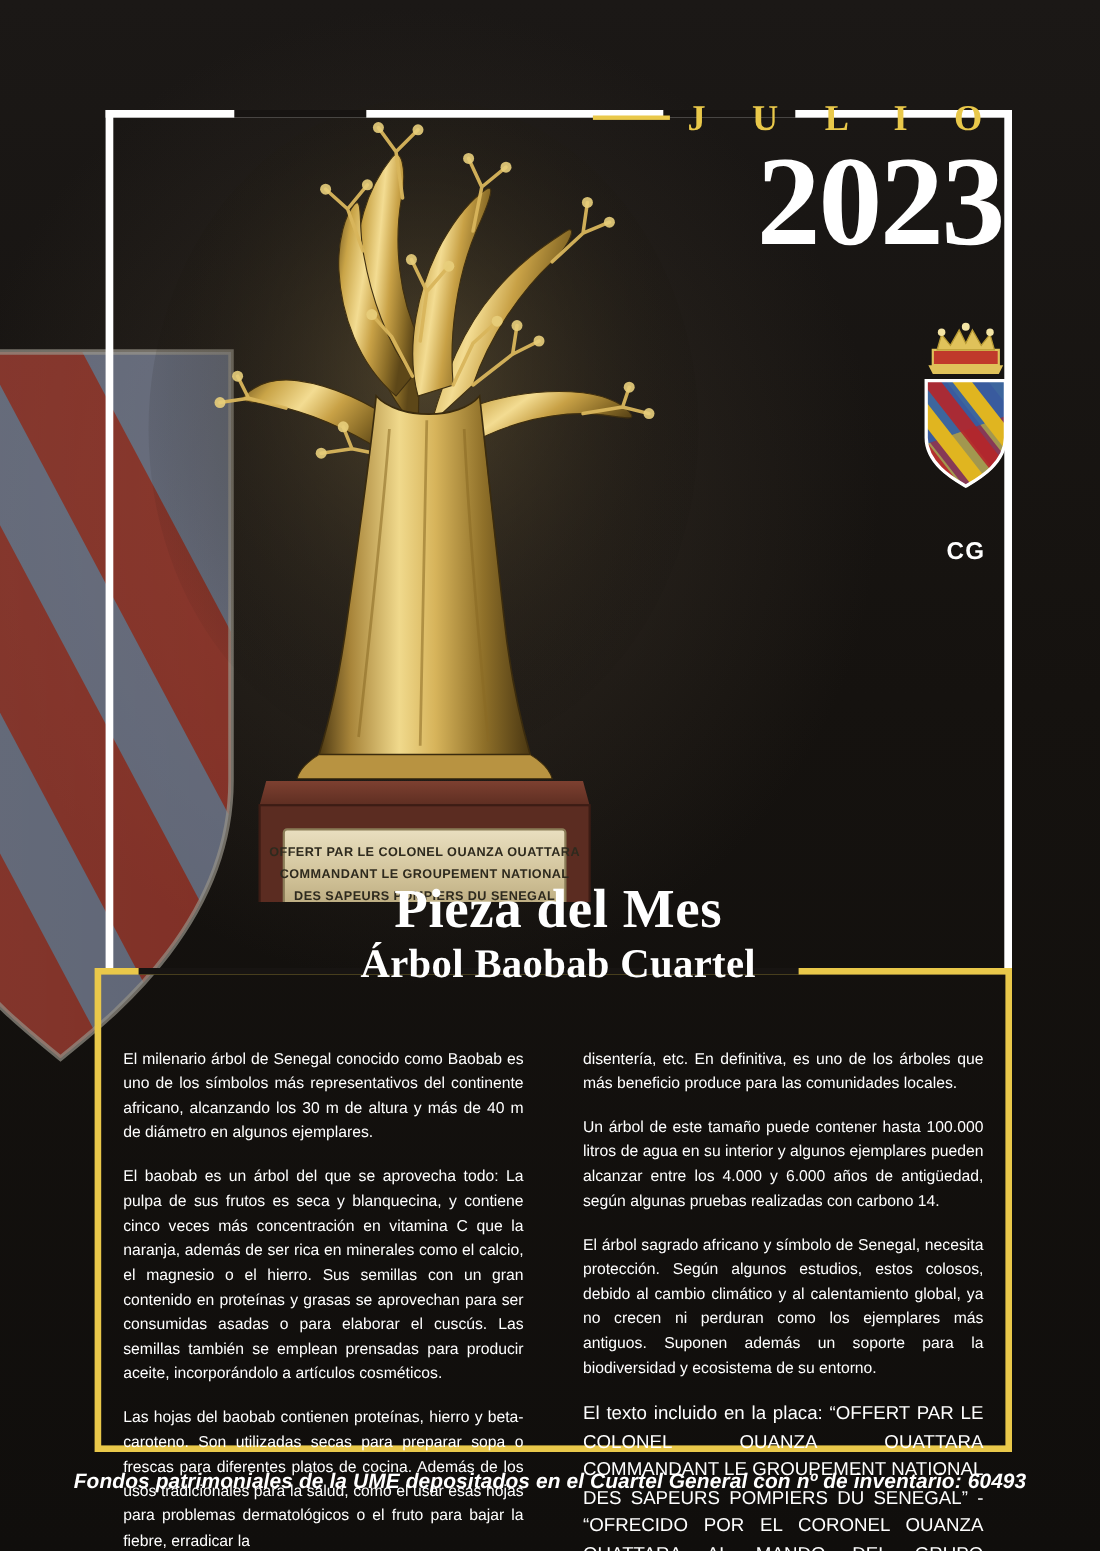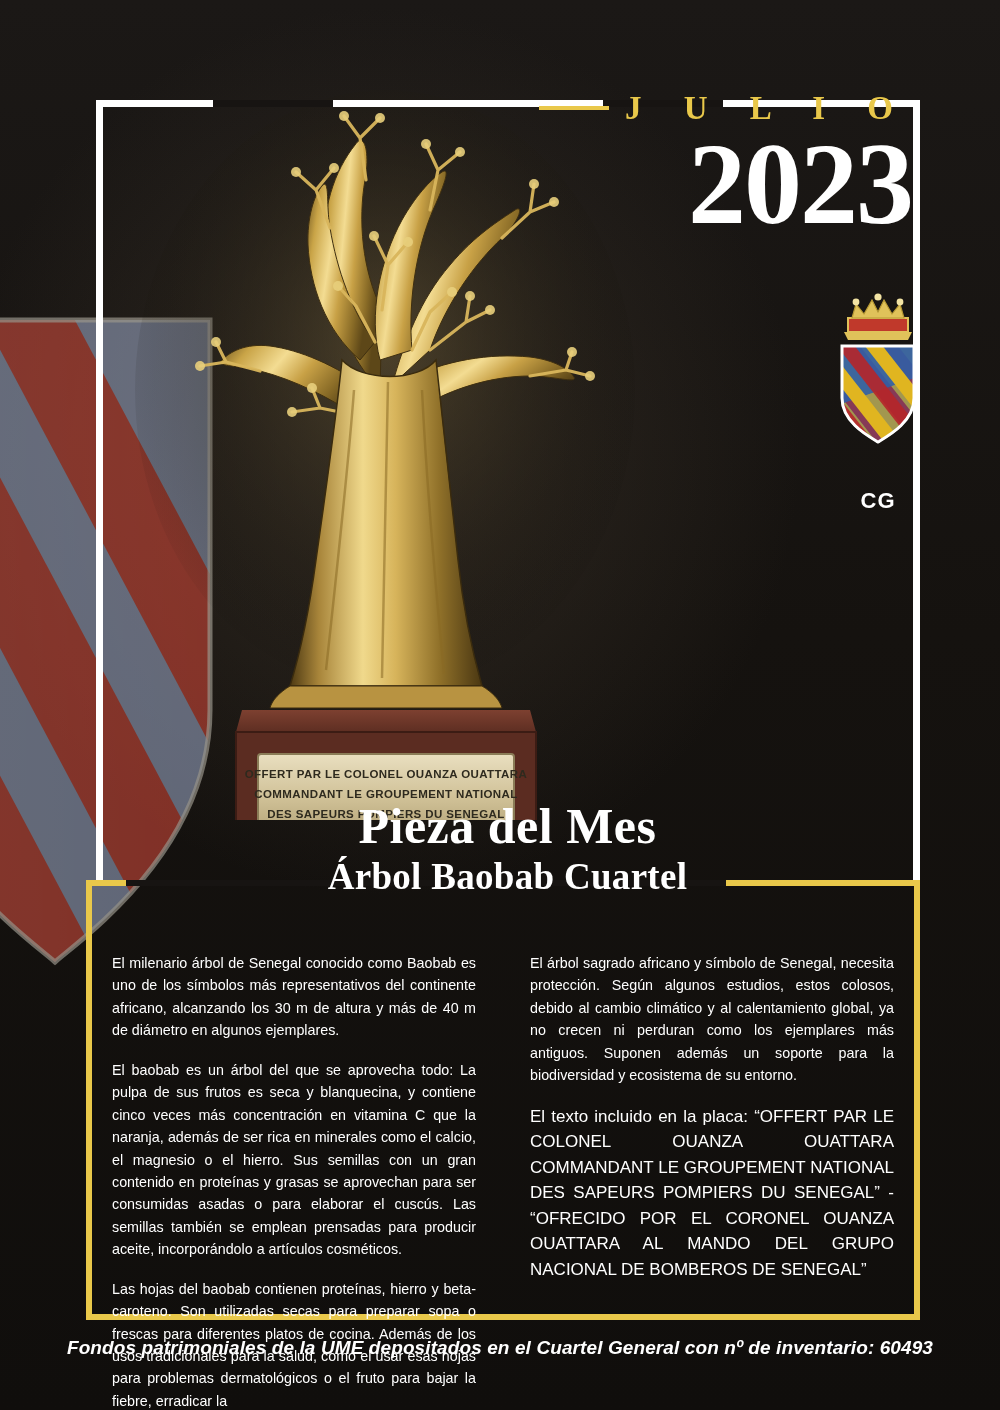--- a/index.html
+++ b/index.html
@@ -433,19 +433,21 @@
 
   <div class="frame-text"></div>
 
   <div class="text-cols">
     <div class="col">
       <p>El milenario árbol de Senegal conocido como Baobab es uno de los símbolos más representativos del continente africano, alcanzando los 30 m de altura y más de 40 m de diámetro en algunos ejemplares.</p>
       <p>El baobab es un árbol del que se aprovecha todo: La pulpa de sus frutos es seca y blanquecina, y contiene cinco veces más concentración en vitamina C que la naranja, además de ser rica en minerales como el calcio, el magnesio o el hierro. Sus semillas con un gran contenido en proteínas y grasas se aprovechan para ser consumidas asadas o para elaborar el cuscús. Las semillas también se emplean prensadas para producir aceite, incorporándolo a artículos cosméticos.</p>
       <p>Las hojas del baobab contienen proteínas, hierro y beta-caroteno. Son utilizadas secas para preparar sopa o frescas para diferentes platos de cocina. Además de los usos tradicionales para la salud, como el usar esas hojas para problemas dermatológicos o el fruto para bajar la fiebre, erradicar la</p>
     </div>
     <div class="col">
+      <p>disentería, etc. En definitiva, es uno de los árboles que más beneficio produce para las comunidades locales.</p>
+      <p>Un árbol de este tamaño puede contener hasta 100.000 litros de agua en su interior y algunos ejemplares pueden alcanzar entre los 4.000 y 6.000 años de antigüedad, según algunas pruebas realizadas con carbono 14.</p>
       <p>El árbol sagrado africano y símbolo de Senegal, necesita protección. Según algunos estudios, estos colosos, debido al cambio climático y al calentamiento global, ya no crecen ni perduran como los ejemplares más antiguos. Suponen además un soporte para la biodiversidad y ecosistema de su entorno.</p>
       <p class="plaque-quote">El texto incluido en la placa: “OFFERT PAR LE COLONEL OUANZA OUATTARA COMMANDANT LE GROUPEMENT NATIONAL DES SAPEURS POMPIERS DU SENEGAL” - “OFRECIDO POR EL CORONEL OUANZA OUATTARA  AL MANDO DEL GRUPO NACIONAL DE BOMBEROS DE SENEGAL”</p>
     </div>
   </div>
 
   <div class="footer">Fondos patrimoniales de la UME depositados en el Cuartel General con nº de inventario: 60493</div>
 </div>
 
 </body></html>

